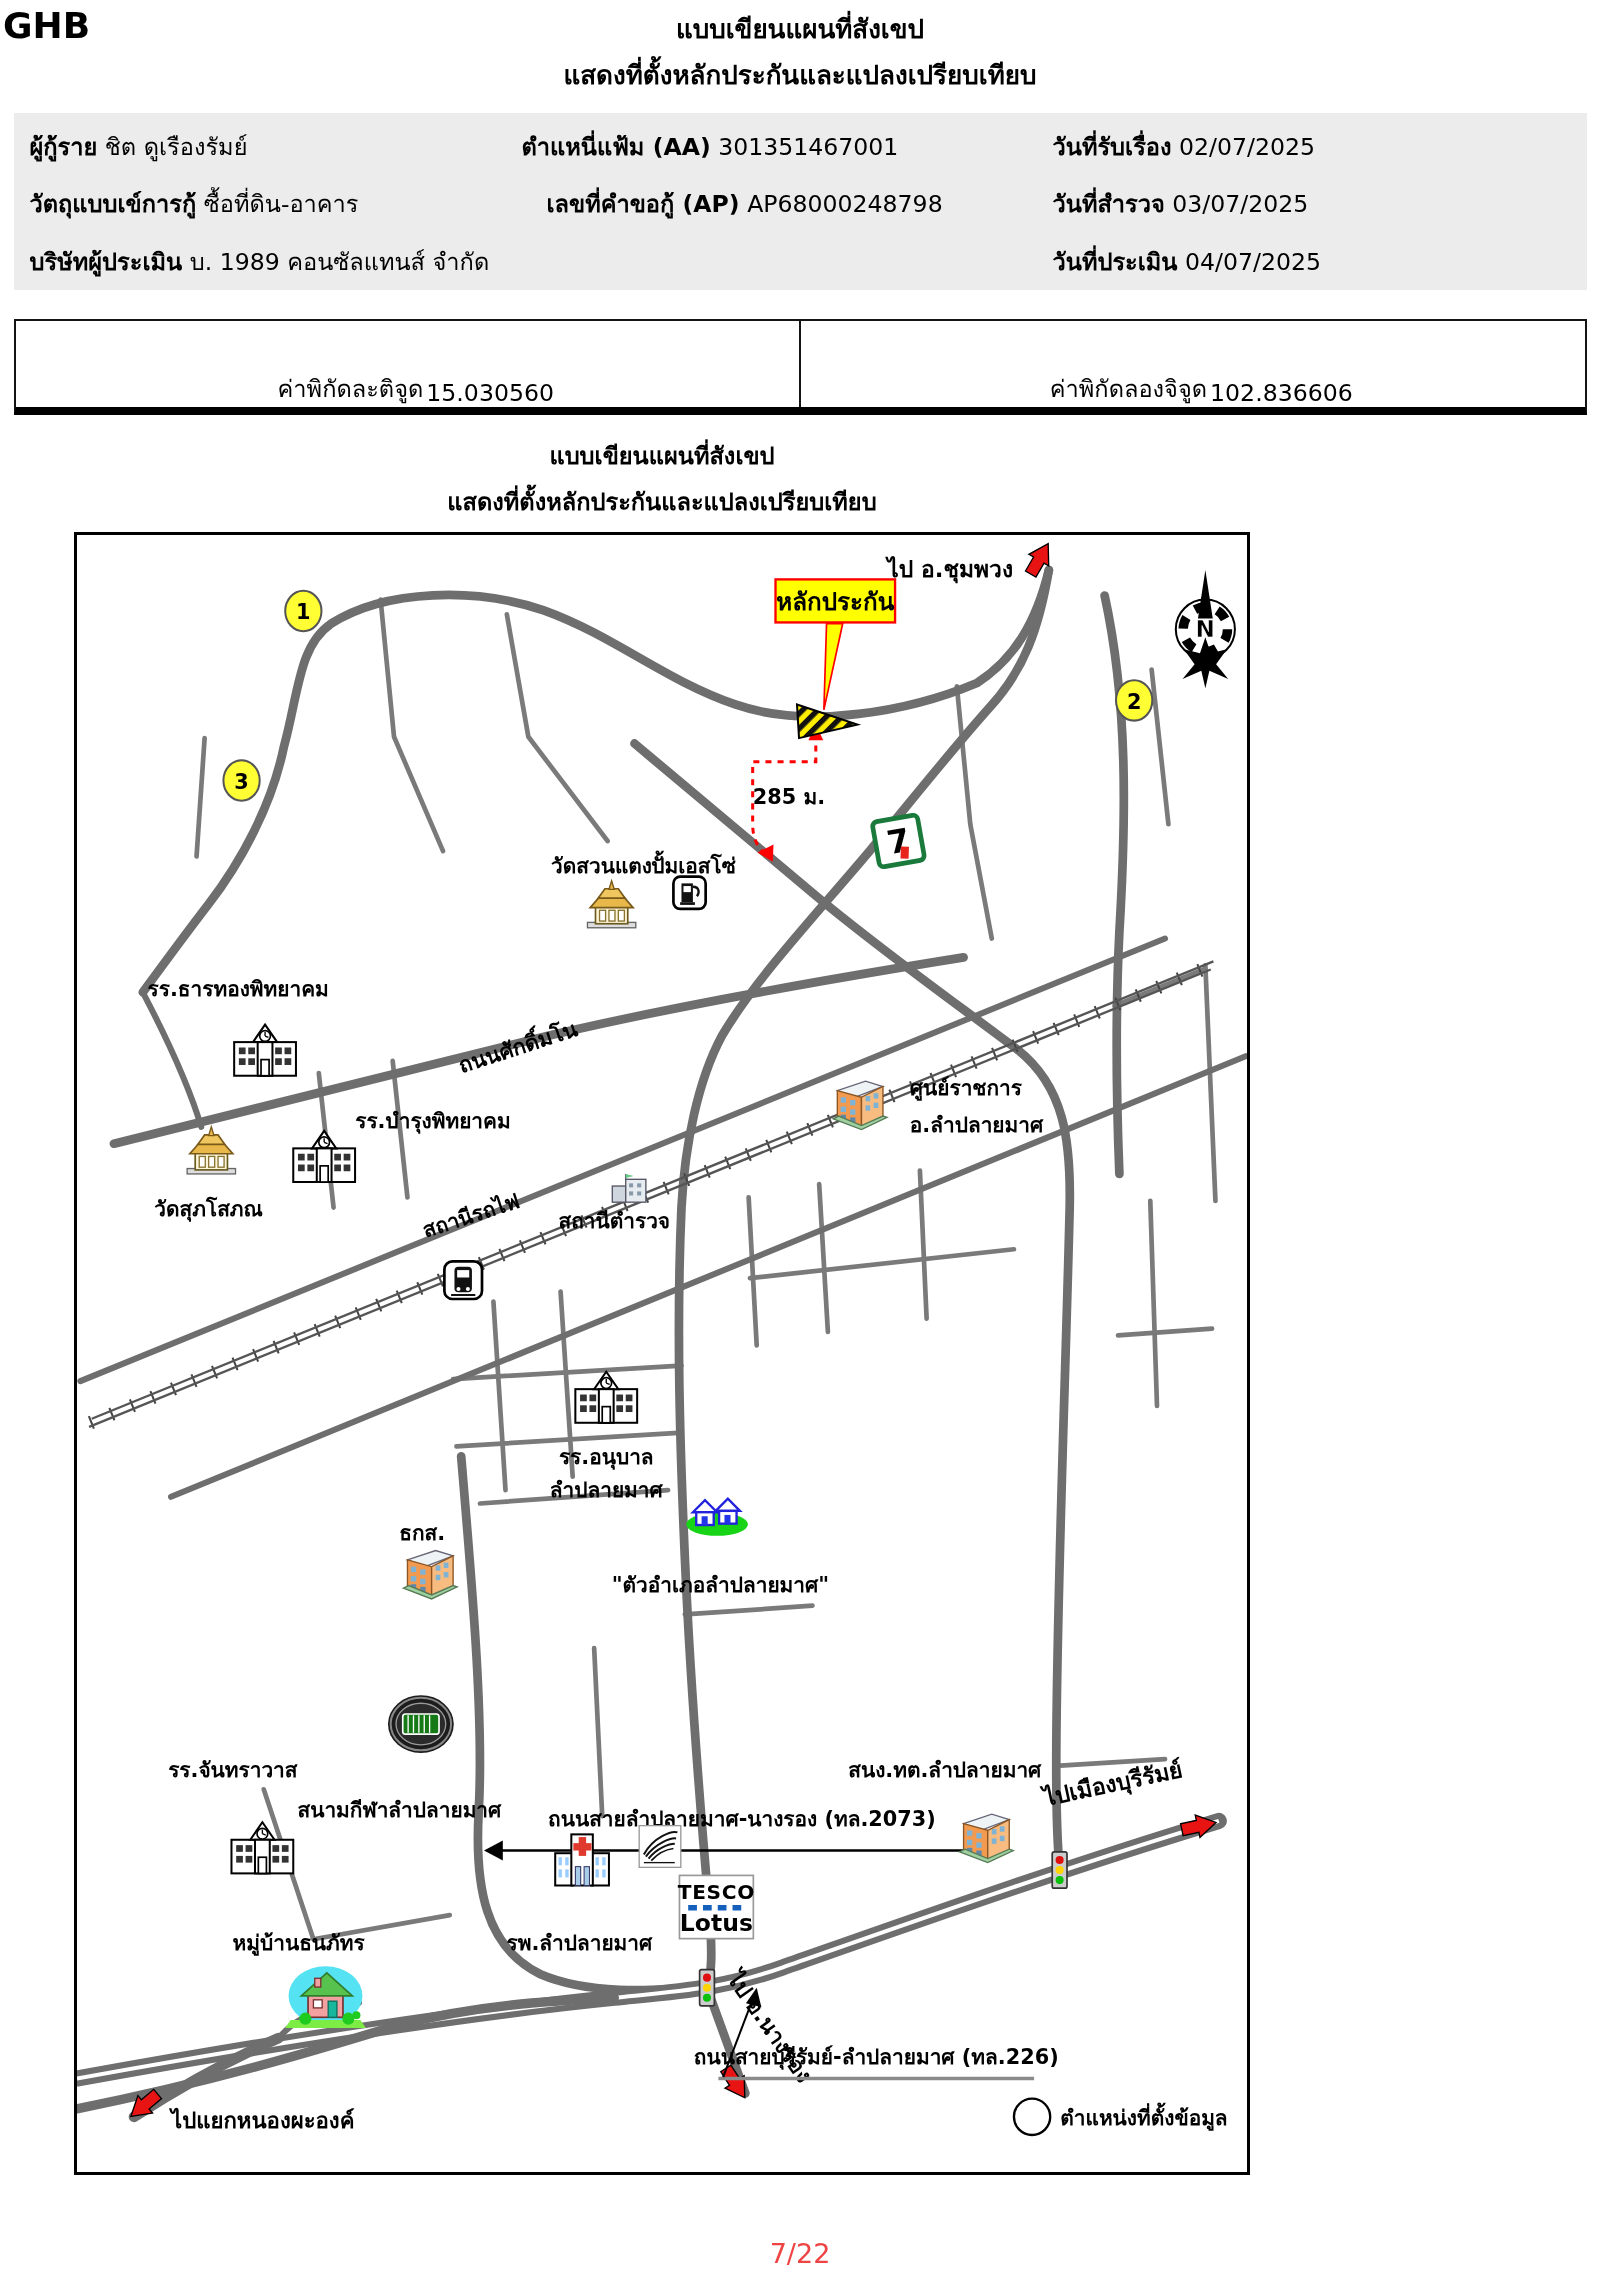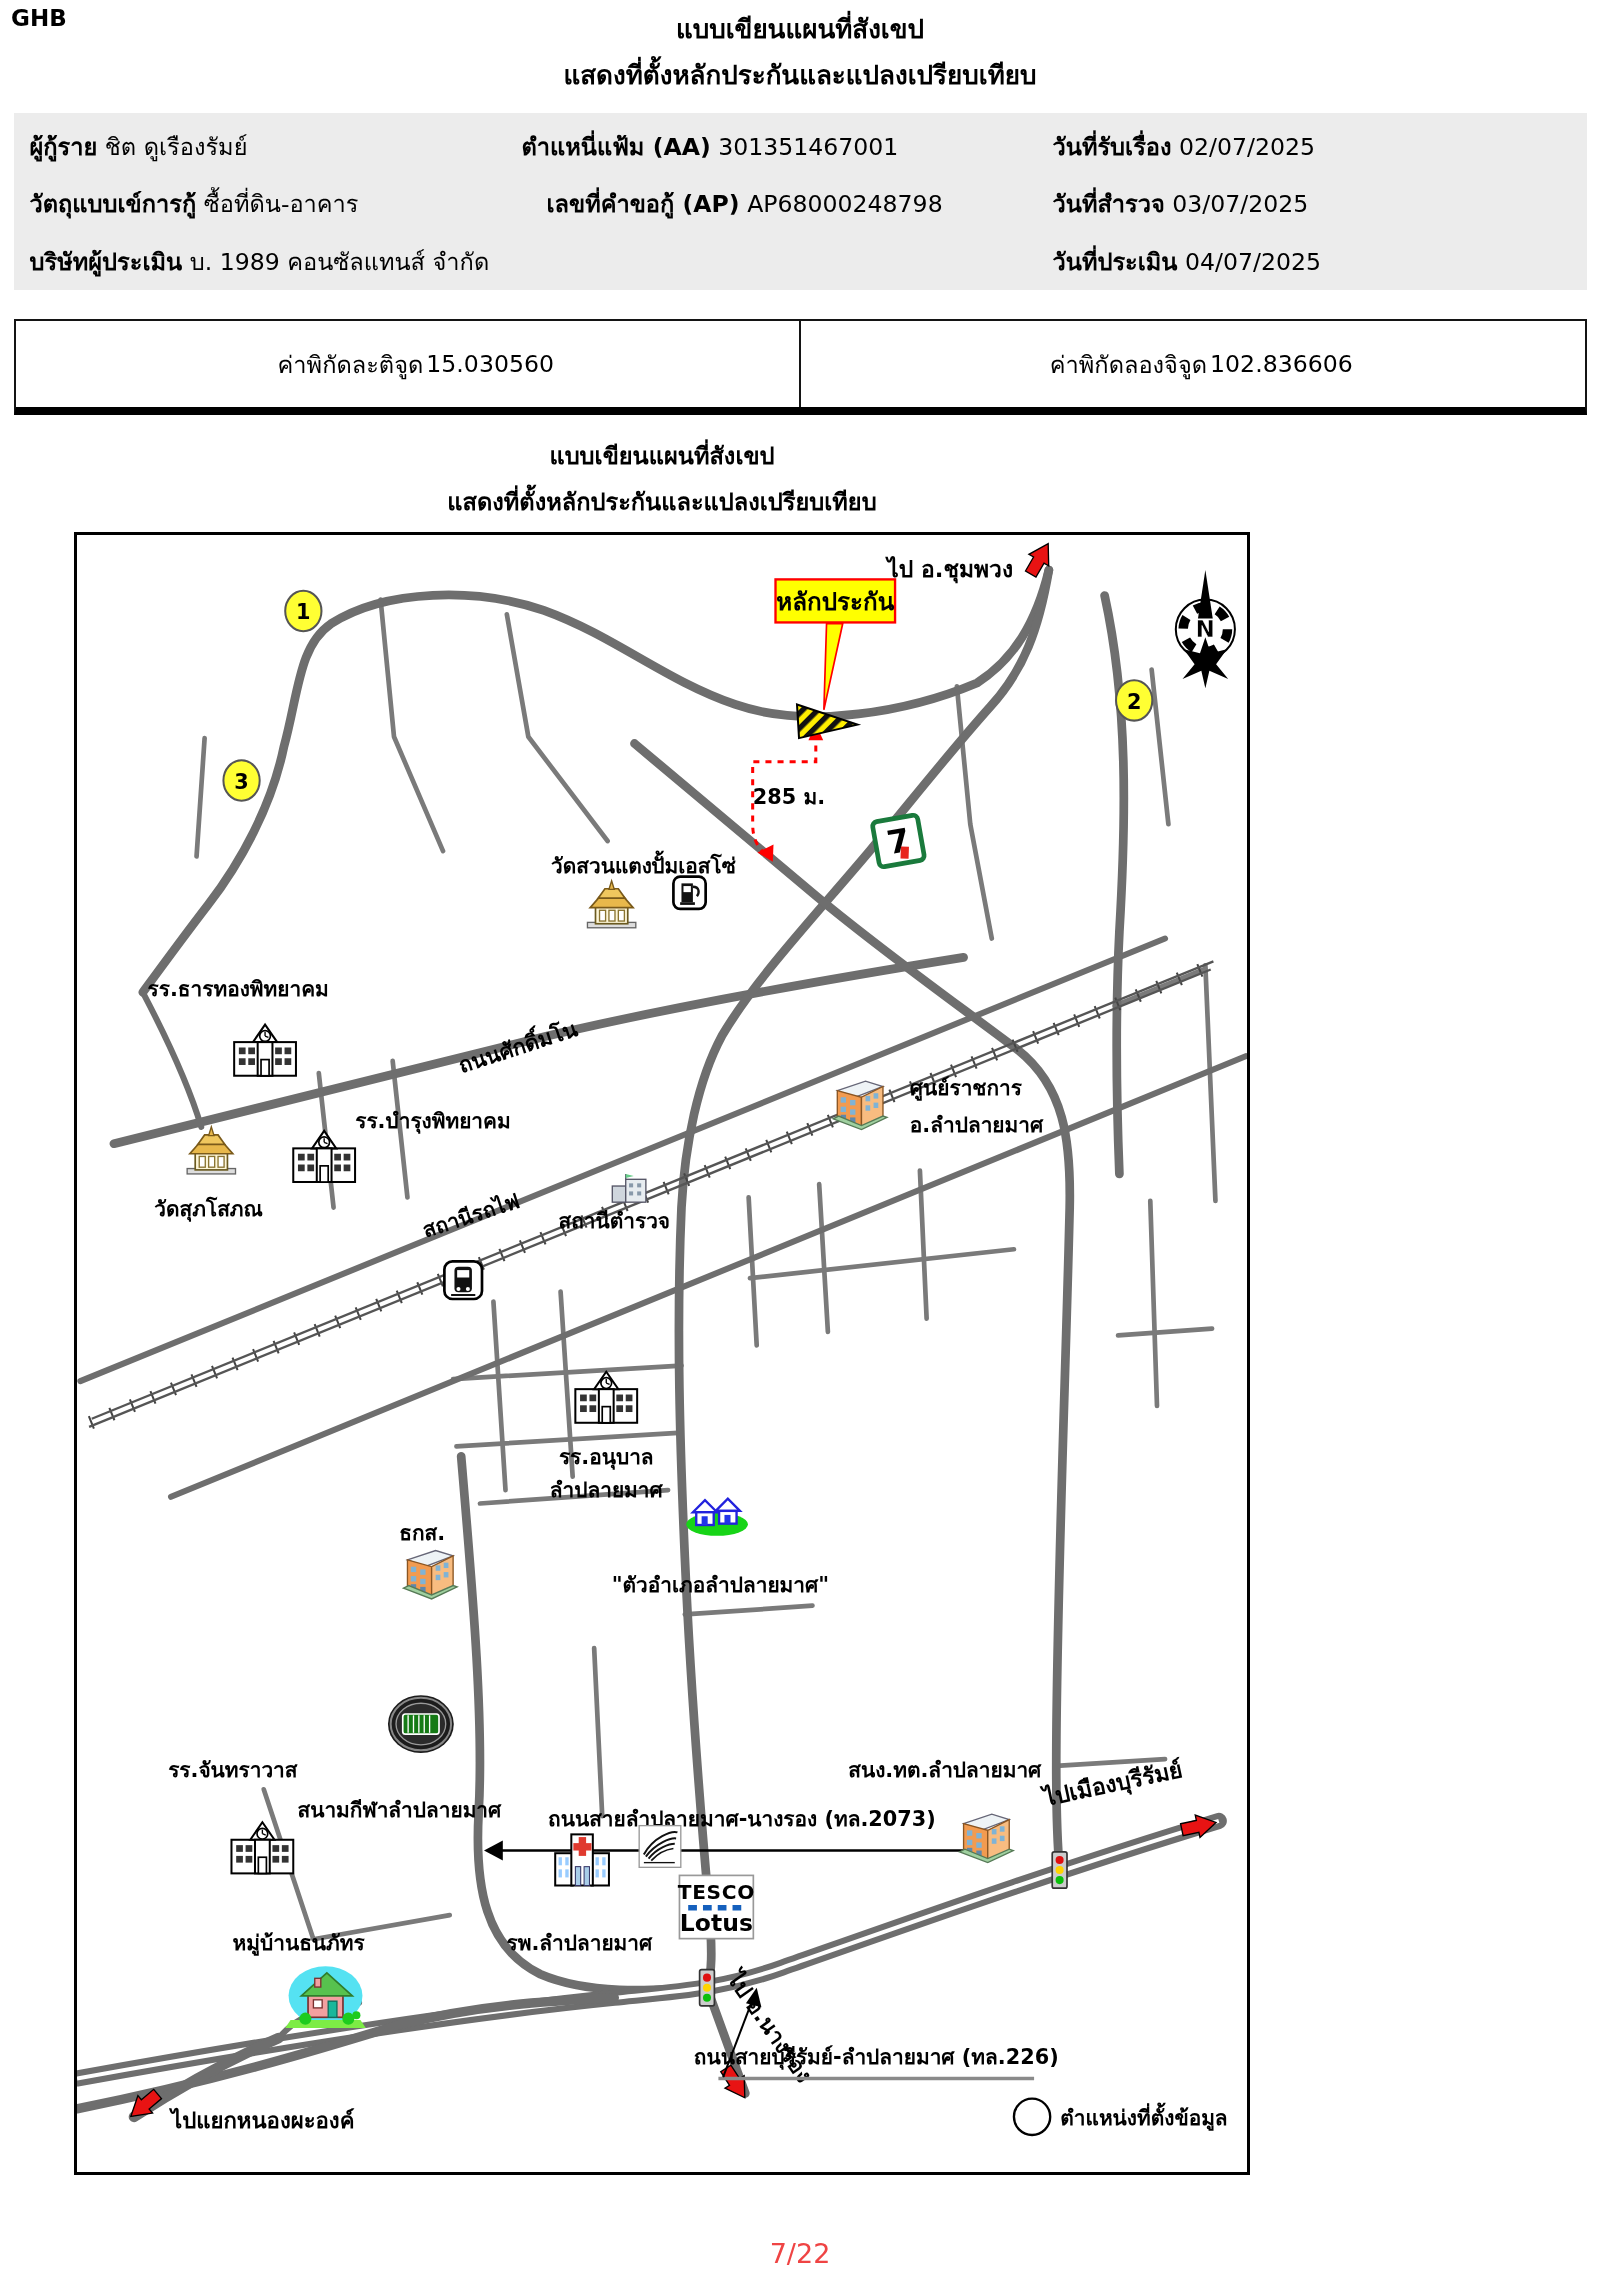--- a/index.html
+++ b/index.html
@@ -1,27 +1,27 @@
 <!DOCTYPE html>
 <html style="font-size:10.8px"><head>
 <meta charset="utf-8">
 <style>
   html,body{margin:0;padding:0;background:#fff;}
   .page{position:relative;width:1600px;height:2295px;background:#fff;
         font-family:"DejaVu Sans","Liberation Sans",sans-serif;color:#000;overflow:hidden;}
-  .logo{position:absolute;left:11px;top:5.4px;font-size:23px;font-weight:700;}
+  .logo{position:absolute;left:3px;top:5.4px;font-size:36px;font-weight:700;}
   .title1{position:absolute;left:0;top:8px;width:100%;text-align:center;font-size:26px;font-weight:700;}
   .title2{position:absolute;left:0;top:54px;width:100%;text-align:center;font-size:26px;font-weight:700;}
   .info-box{position:absolute;left:13.5px;top:113px;width:1573px;height:177px;background:#ececec;}
   .cell{position:absolute;font-size:23.6px;white-space:nowrap;}
   .lbl{font-weight:700;margin-top:12px;}
   .val{font-weight:400;}
   .coord-box{position:absolute;left:13.5px;top:319px;width:1573px;height:96px;box-sizing:border-box;
              border:2.7px solid #141414;border-bottom:8px solid #000;display:flex;}
-  .coord-cell{flex:1;display:flex;align-items:center;justify-content:center;font-size:23.6px;gap:3px;padding-left:17px;}
+  .coord-cell{flex:1;display:flex;align-items:flex-end;justify-content:center;font-size:23.6px;gap:3px;padding-left:17px;}
   .coord-cell.first{border-right:2.7px solid #141414;}
   .map-title1{position:absolute;left:74px;top:437px;width:1176px;text-align:center;font-size:23.6px;font-weight:700;}
   .map-title2{position:absolute;left:74px;top:483px;width:1176px;text-align:center;font-size:23.6px;font-weight:700;}
   .map-frame{position:absolute;left:74px;top:532px;width:1176px;height:1643px;box-sizing:border-box;
              border:3.4px solid #000;background:#fff;}
   .map-frame svg{display:block;width:100%;height:100%;}
   .page-num{position:absolute;left:0;top:2238px;width:100%;text-align:center;font-size:27px;color:#ef4444;}
   svg text{font-family:"DejaVu Sans","Liberation Sans",sans-serif;font-weight:700;fill:#000;}
   .road{fill:none;stroke:#6e6e6e;stroke-linecap:round;stroke-linejoin:round;}
   .rmain{stroke-width:13px;}

